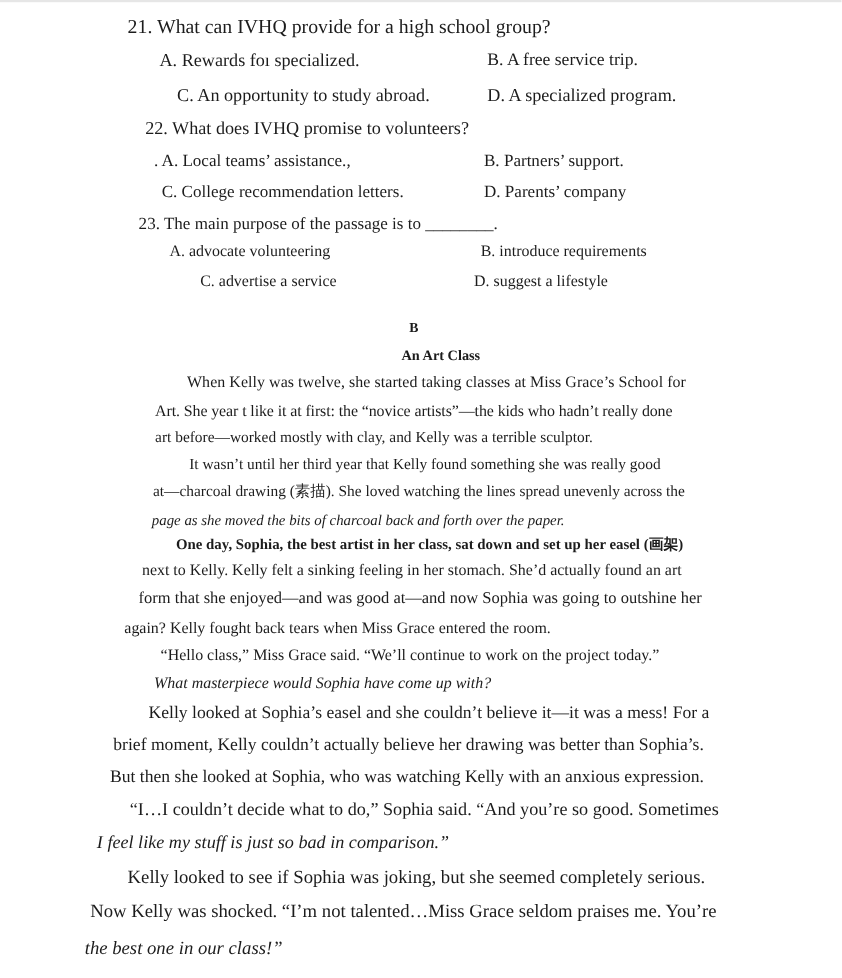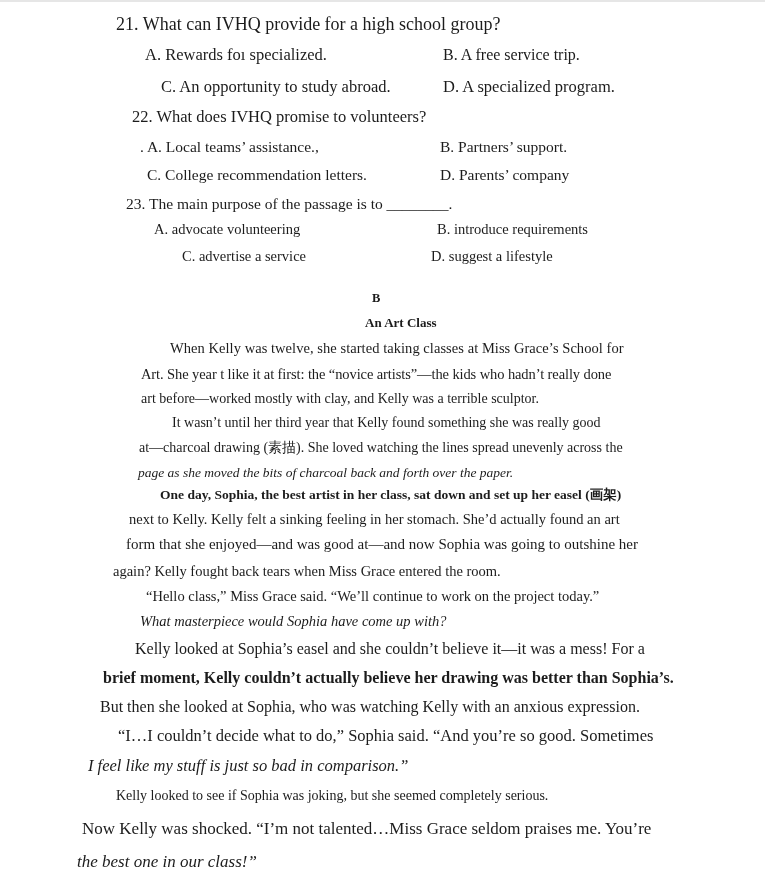--- a/index.html
+++ b/index.html
@@ -96,20 +96,20 @@
   <div class="ln" style="left:172px; top:416px; font-size:14px;">It wasn’t until her third year that Kelly found something she was really good</div>
   <div class="ln" style="left:139px; top:441px; font-size:14px;">at—charcoal drawing (素描). She loved watching the lines spread unevenly across the</div>
   <div class="ln it" style="left:138px; top:466px; font-size:13.5px;">page as she moved the bits of charcoal back and forth over the paper.</div>
   <div class="ln" style="left:160px; top:488px; font-size:13.5px;font-weight:bold;">One day, Sophia, the best artist in her class, sat down and set up her easel (画架)</div>
   <div class="ln" style="left:129px; top:512px; font-size:14.5px;">next to Kelly. Kelly felt a sinking feeling in her stomach. She’d actually found an art</div>
   <div class="ln" style="left:126px; top:537px; font-size:15px;">form that she enjoyed—and was good at—and now Sophia was going to outshine her</div>
   <div class="ln" style="left:113px; top:564px; font-size:14.5px;">again? Kelly fought back tears when Miss Grace entered the room.</div>
   <div class="ln" style="left:146px; top:589px; font-size:14.5px;">“Hello class,” Miss Grace said. “We’ll continue to work on the project today.”</div>
   <div class="ln it" style="left:140px; top:614px; font-size:14.5px;">What masterpiece would Sophia have come up with?</div>
   <div class="ln" style="left:135px; top:641px; font-size:16px;">Kelly looked at Sophia’s easel and she couldn’t believe it—it was a mess! For a</div>
-  <div class="ln" style="left:103px; top:670px; font-size:16px;font-weight:bold;">brief moment, Kelly couldn’t actually believe her drawing was better than Sophia’s.</div>
+  <div class="ln" style="left:103px; top:670px; font-size:16px;">brief moment, Kelly couldn’t actually believe her drawing was better than Sophia’s.</div>
   <div class="ln" style="left:100px; top:699px; font-size:16px;">But then she looked at Sophia, who was watching Kelly with an anxious expression.</div>
   <div class="ln" style="left:118px; top:728px; font-size:16.5px;">“I…I couldn’t decide what to do,” Sophia said. “And you’re so good. Sometimes</div>
   <div class="ln it" style="left:88px; top:758px; font-size:16.5px;">I feel like my stuff is just so bad in comparison.”</div>
-  <div class="ln" style="left:116px; top:789px; font-size:14px;">Kelly looked to see if Sophia was joking, but she seemed completely serious.</div>
+  <div class="ln" style="left:116px; top:789px; font-size:17px;">Kelly looked to see if Sophia was joking, but she seemed completely serious.</div>
   <div class="ln" style="left:82px; top:820px; font-size:17px;">Now Kelly was shocked. “I’m not talented…Miss Grace seldom praises me. You’re</div>
   <div class="ln it" style="left:77px; top:853px; font-size:17px;">the best one in our class!”</div>
 </div>
 
 </body></html>

